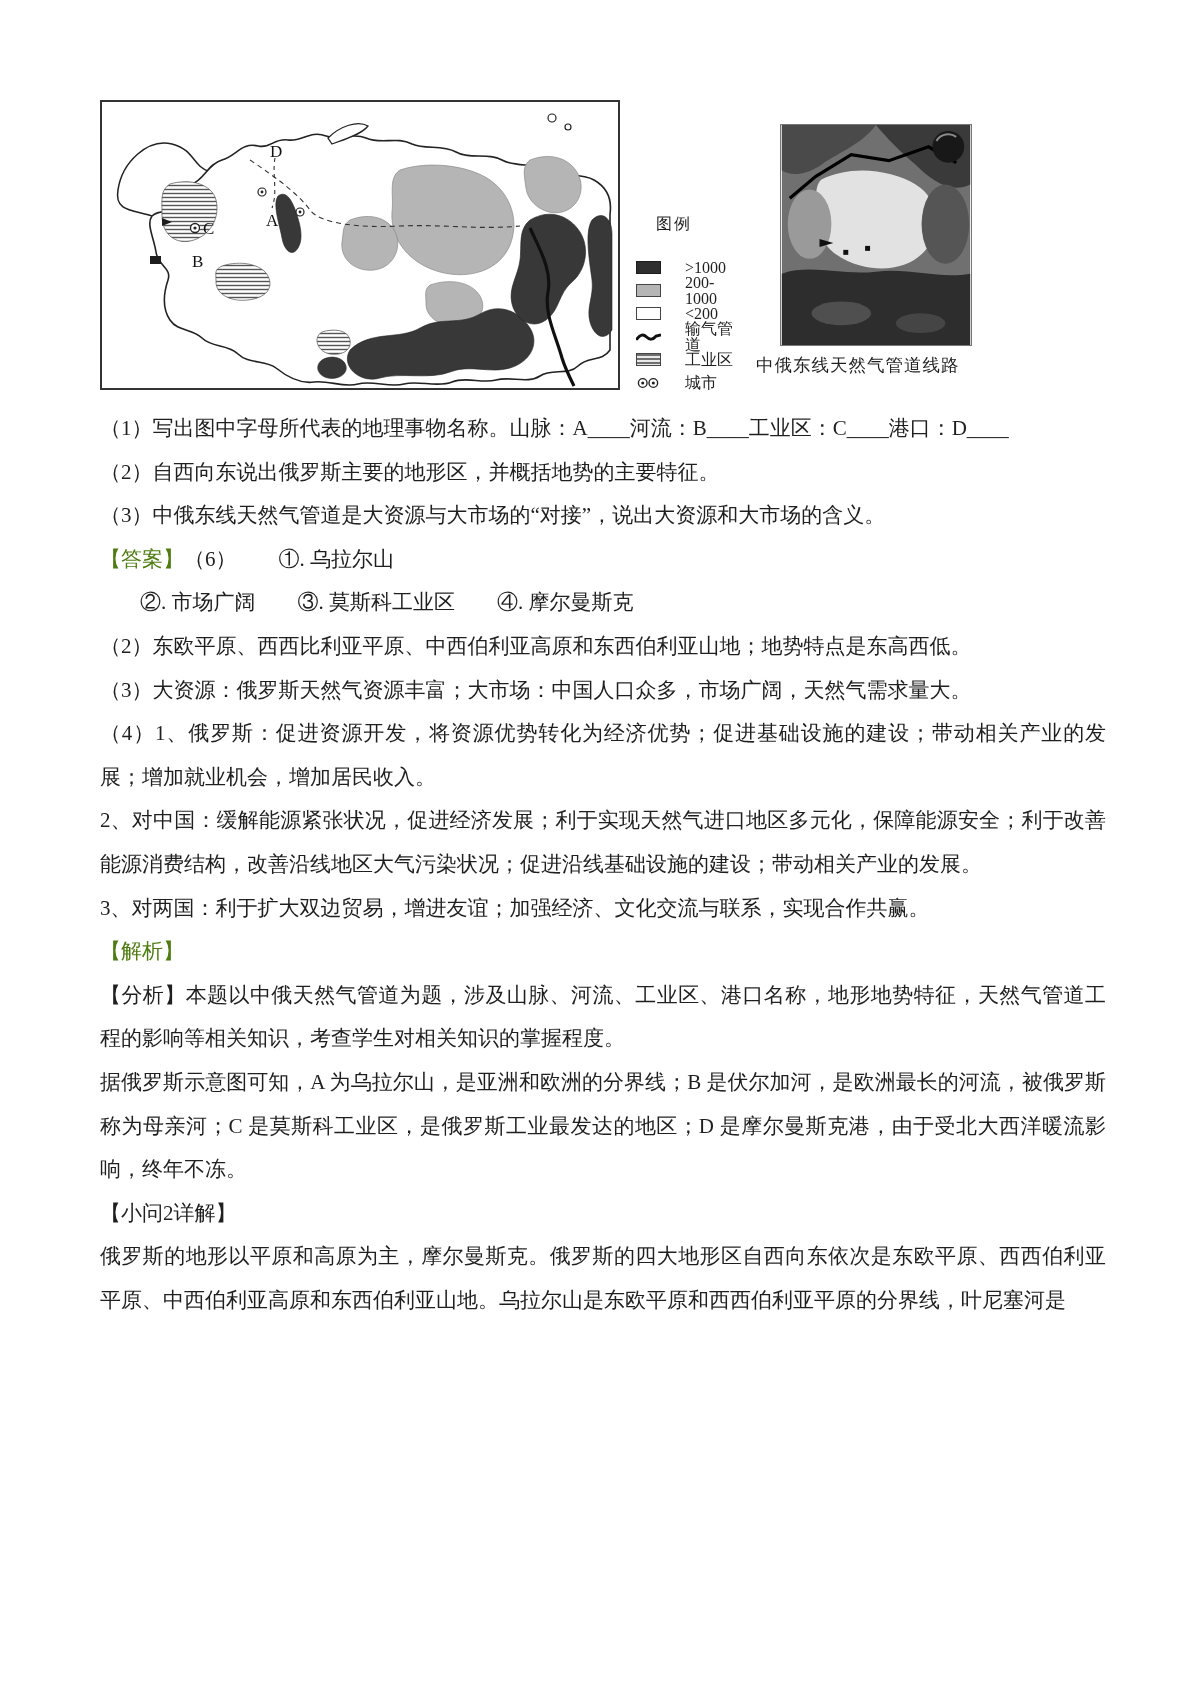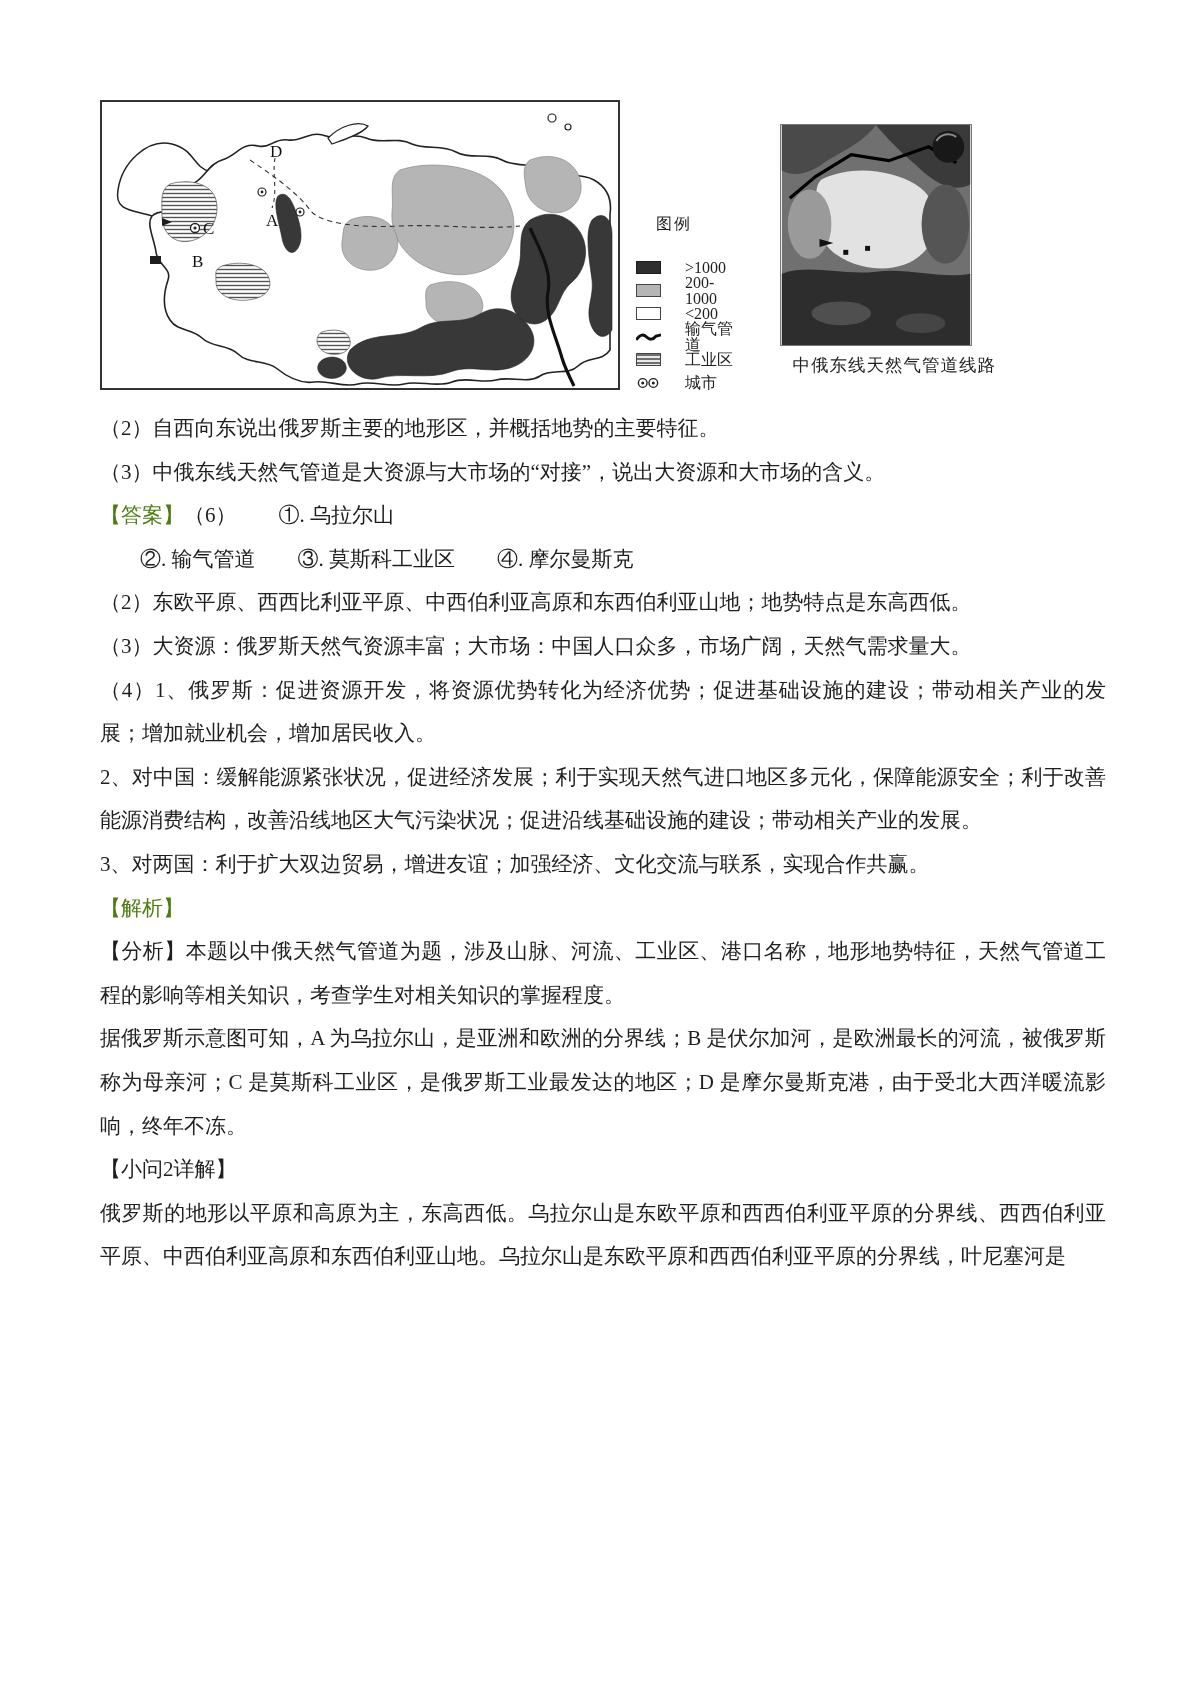--- a/index.html
+++ b/index.html
@@ -13,21 +13,21 @@
   .map-wrap svg{display:block;}
   .legend{flex:none;width:118px;box-sizing:border-box;padding-top:116px;padding-left:16px;font-size:16px;line-height:1;}
   .legend-title{padding-left:20px;margin-bottom:24px;letter-spacing:2px;}
   .legend-row{display:flex;align-items:center;gap:24px;height:23px;}
   .sw{width:25px;height:13px;border:1px solid #444;box-sizing:border-box;flex:none;}
   .sw-dark{background:#2e2e2e;border-color:#1c1c1c;}
   .sw-gray{background:#b5b5b5;}
   .sw-white{background:#ffffff;}
   .sw-industry{background:repeating-linear-gradient(180deg,#6f6f6f 0 2px,#e9e9e9 2px 4px);}
   .sw-none{border:none;background:none;display:flex;align-items:center;justify-content:center;}
-  .inset-col{flex:none;margin-left:18px;padding-top:24px;width:240px;text-align:right;}
+  .inset-col{flex:none;margin-left:18px;padding-top:24px;width:240px;text-align:left;}
   .inset{width:192px;height:222px;margin:0 auto;border:1px solid #777;box-sizing:border-box;}
   .inset svg{display:block;}
   .inset-caption{margin-top:7px;font-size:17.5px;white-space:nowrap;letter-spacing:1px;}
   .body-text{
     position:absolute;left:100px;top:407px;width:1006px;
     font-size:21px;line-height:43.6px;text-align:justify;
   }
   .body-text p{margin:0;}
   .indent1{padding-left:40px;}
   .blue{color:#4d7c0f;}
@@ -167,27 +167,28 @@
         <path d="M38,115 L52,119 L38,123 Z" fill="#111"></path>
         <circle cx="168" cy="22" r="16" fill="#181818"></circle>
         <path d="M156,16 A14,14 0 0,1 176,12" fill="none" stroke="#8a8a8a" stroke-width="2"></path>
       </svg>
     </div>
     <div class="inset-caption">中俄东线天然气管道线路</div>
   </div>
 </div>
 
 <div class="body-text">
+  <p>（1）写出图中字母所代表的地理事物名称。山脉：A____河流：B____工业区：C____港口：D____</p>
   <p>（2）自西向东说出俄罗斯主要的地形区，并概括地势的主要特征。</p>
   <p>（3）中俄东线天然气管道是大资源与大市场的“对接”，说出大资源和大市场的含义。</p>
   <p><span class="blue">【答案】</span><span>（6）　　①. 乌拉尔山</span></p>
-  <p class="indent1">②. 输气管道　　③. 莫斯科工业区　　④. 摩尔曼斯克</p>
+  <p class="indent1">②. 市场广阔　　③. 莫斯科工业区　　④. 摩尔曼斯克</p>
   <p>（2）东欧平原、西西比利亚平原、中西伯利亚高原和东西伯利亚山地；地势特点是东高西低。</p>
   <p>（3）大资源：俄罗斯天然气资源丰富；大市场：中国人口众多，市场广阔，天然气需求量大。</p>
   <p>（4）1、俄罗斯：促进资源开发，将资源优势转化为经济优势；促进基础设施的建设；带动相关产业的发展；增加就业机会，增加居民收入。</p>
   <p>2、对中国：缓解能源紧张状况，促进经济发展；利于实现天然气进口地区多元化，保障能源安全；利于改善能源消费结构，改善沿线地区大气污染状况；促进沿线基础设施的建设；带动相关产业的发展。</p>
   <p>3、对两国：利于扩大双边贸易，增进友谊；加强经济、文化交流与联系，实现合作共赢。</p>
   <p><span class="blue">【解析】</span></p>
   <p>【分析】本题以中俄天然气管道为题，涉及山脉、河流、工业区、港口名称，地形地势特征，天然气管道工程的影响等相关知识，考查学生对相关知识的掌握程度。</p>
   <p>据俄罗斯示意图可知，A 为乌拉尔山，是亚洲和欧洲的分界线；B 是伏尔加河，是欧洲最长的河流，被俄罗斯称为母亲河；C 是莫斯科工业区，是俄罗斯工业最发达的地区；D 是摩尔曼斯克港，由于受北大西洋暖流影响，终年不冻。</p>
   <p>【小问2详解】</p>
-  <p>俄罗斯的地形以平原和高原为主，东高西低。乌拉尔山是东欧平原和西西伯利亚平原的分界线、西西伯利亚平原、中西伯利亚高原和东西伯利亚山地。乌拉尔山是东欧平原和西西伯利亚平原的分界线，叶尼塞河是</p>
+  <p>俄罗斯的地形以平原和高原为主，摩尔曼斯克。俄罗斯的四大地形区自西向东依次是东欧平原、西西伯利亚平原、中西伯利亚高原和东西伯利亚山地。乌拉尔山是东欧平原和西西伯利亚平原的分界线，叶尼塞河是</p>
 </div>
 
 </body></html>

